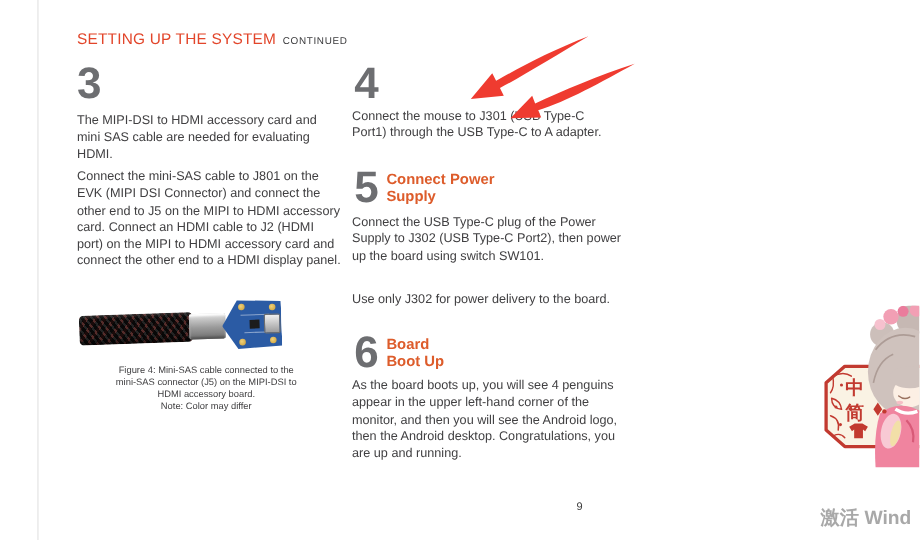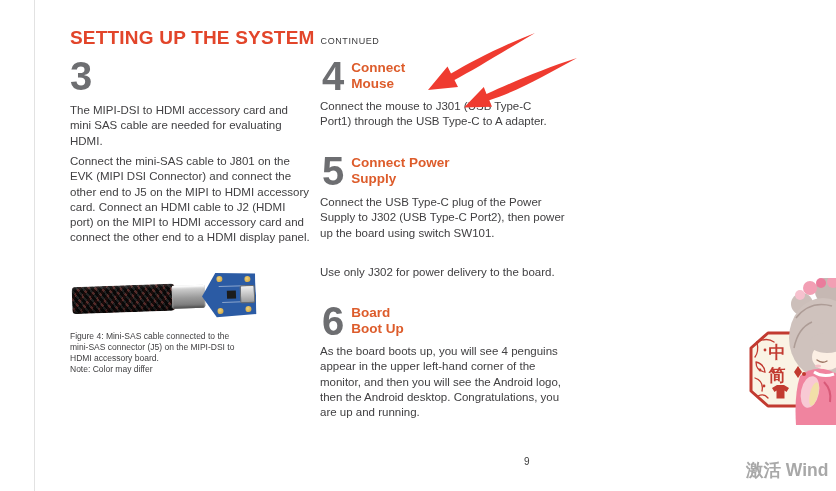--- a/index.html
+++ b/index.html
@@ -14,21 +14,21 @@
     --pcb-blue:#2B5BA4;
   }
   *{margin:0;padding:0;box-sizing:border-box}
   html,body{width:836px;height:491px;overflow:hidden;background:#fff;
     font-family:"Liberation Sans",sans-serif;}
   .screen{position:relative;width:836px;height:491px;overflow:hidden;background:#ffffff}
   .page-edge{position:absolute;left:34px;top:0;width:1px;height:491px;background:#E2E2E2}
 
   
   .doc-header{position:absolute;left:70px;top:27px;white-space:nowrap}
-  .doc-title{font-size:19px;font-weight:bold;color:var(--heading);letter-spacing:.2px}
+  .doc-title{font-size:14px;font-weight:normal;color:var(--heading);letter-spacing:.2px}
   .doc-continued{font-size:9px;color:#3A3A3C;letter-spacing:.6px;margin-left:6px}
 
   
   .step-head{position:absolute;display:flex;gap:8px}
   .step-num{font-size:40px;font-weight:bold;color:var(--step-number);line-height:38px;letter-spacing:-1px}
   .step-title{display:flex;flex-direction:column;font-size:13.5px;font-weight:bold;
     color:var(--step-title);line-height:16px;padding-top:3px}
 
   
   .para{position:absolute;font-size:11.5px;line-height:15.3px;color:var(--body-text)}
@@ -49,21 +49,21 @@
     background:radial-gradient(circle at 40% 40%,#f0d27a,#c79a35)}
   .pad.p1{left:15px;top:4px}.pad.p2{left:43px;top:5px}
   .pad.p3{left:15px;top:36px}.pad.p4{left:43px;top:35px}
   .chip{position:absolute;left:25px;top:19px;width:9px;height:8px;background:#1c1c1c}
   .trace{position:absolute;left:17px;top:14px;width:26px;height:1px;background:rgba(255,255,255,.45)}
   .trace.t2{top:30px;width:20px;left:20px}
   .usb{position:absolute;left:168px;top:17px;width:15px;height:18px;border-radius:2px;border:1px solid #6e6e6e;
     background:linear-gradient(180deg,#f0f0f0,#9c9c9c)}
 
   
-  .fig-caption{position:absolute;left:70px;top:331px;width:235px;
+  .fig-caption{position:absolute;left:70px;top:331px;width:235px;text-align:center;
     font-size:8.5px;line-height:11px;color:var(--body-text)}
 
   
   .page-number{position:absolute;left:524px;top:456px;font-size:10px;color:#3B3B3B}
 
   
   .arrows{position:absolute;left:0;top:0;width:836px;height:491px;pointer-events:none}
   .arrows path{fill:var(--arrow)}
 
   
@@ -109,24 +109,20 @@
 
   <div class="fig-caption">
     <div>Figure 4: Mini-SAS cable connected to the</div>
     <div>mini-SAS connector (J5) on the MIPI-DSI to</div>
     <div>HDMI accessory board.</div>
     <div>Note: Color may differ</div>
   </div>
 
   <div class="step-head" style="left:322px;top:57px">
     <div class="step-num">4</div>
-    <div class="step-title">
-      <span>Connect</span>
-      <span>Mouse</span>
-    </div>
   </div>
   <p class="para" style="left:320px;top:99px;width:245px">Connect the mouse to J301 (USB Type-C Port1) through the USB Type-C to A adapter.</p>
 
   <div class="step-head" style="left:322px;top:152px">
     <div class="step-num">5</div>
     <div class="step-title">
       <span>Connect Power</span>
       <span>Supply</span>
     </div>
   </div>

